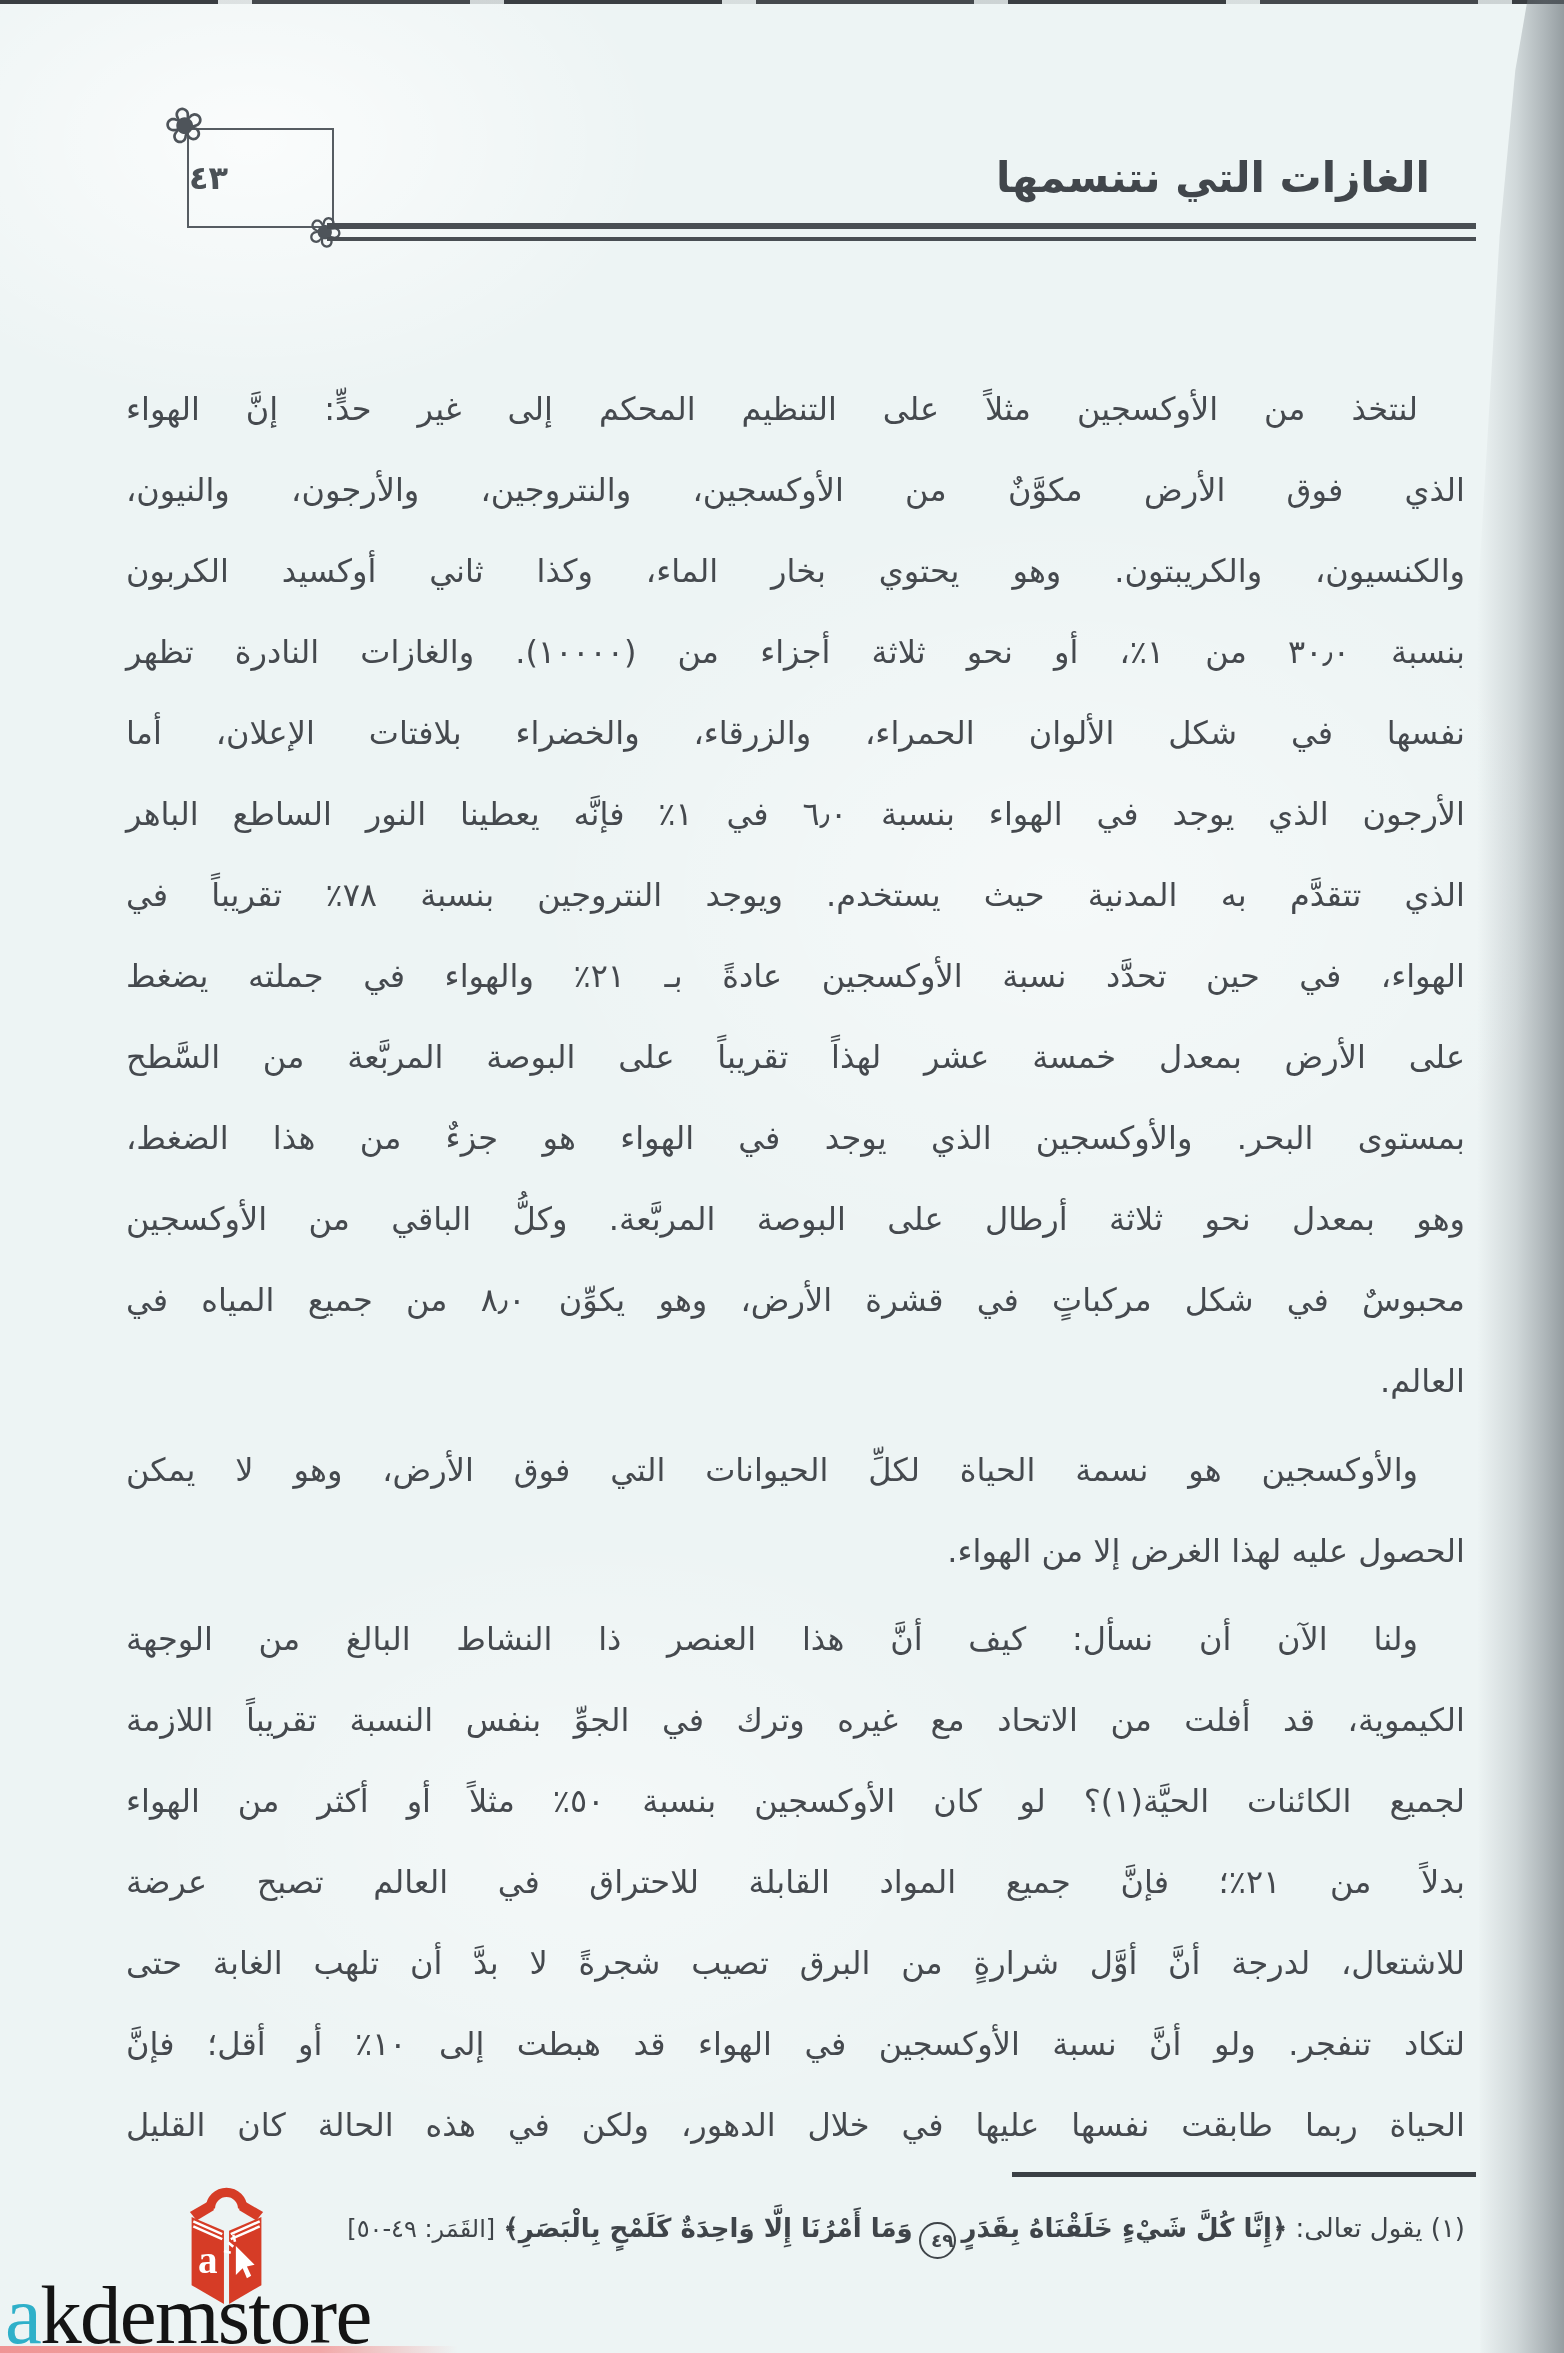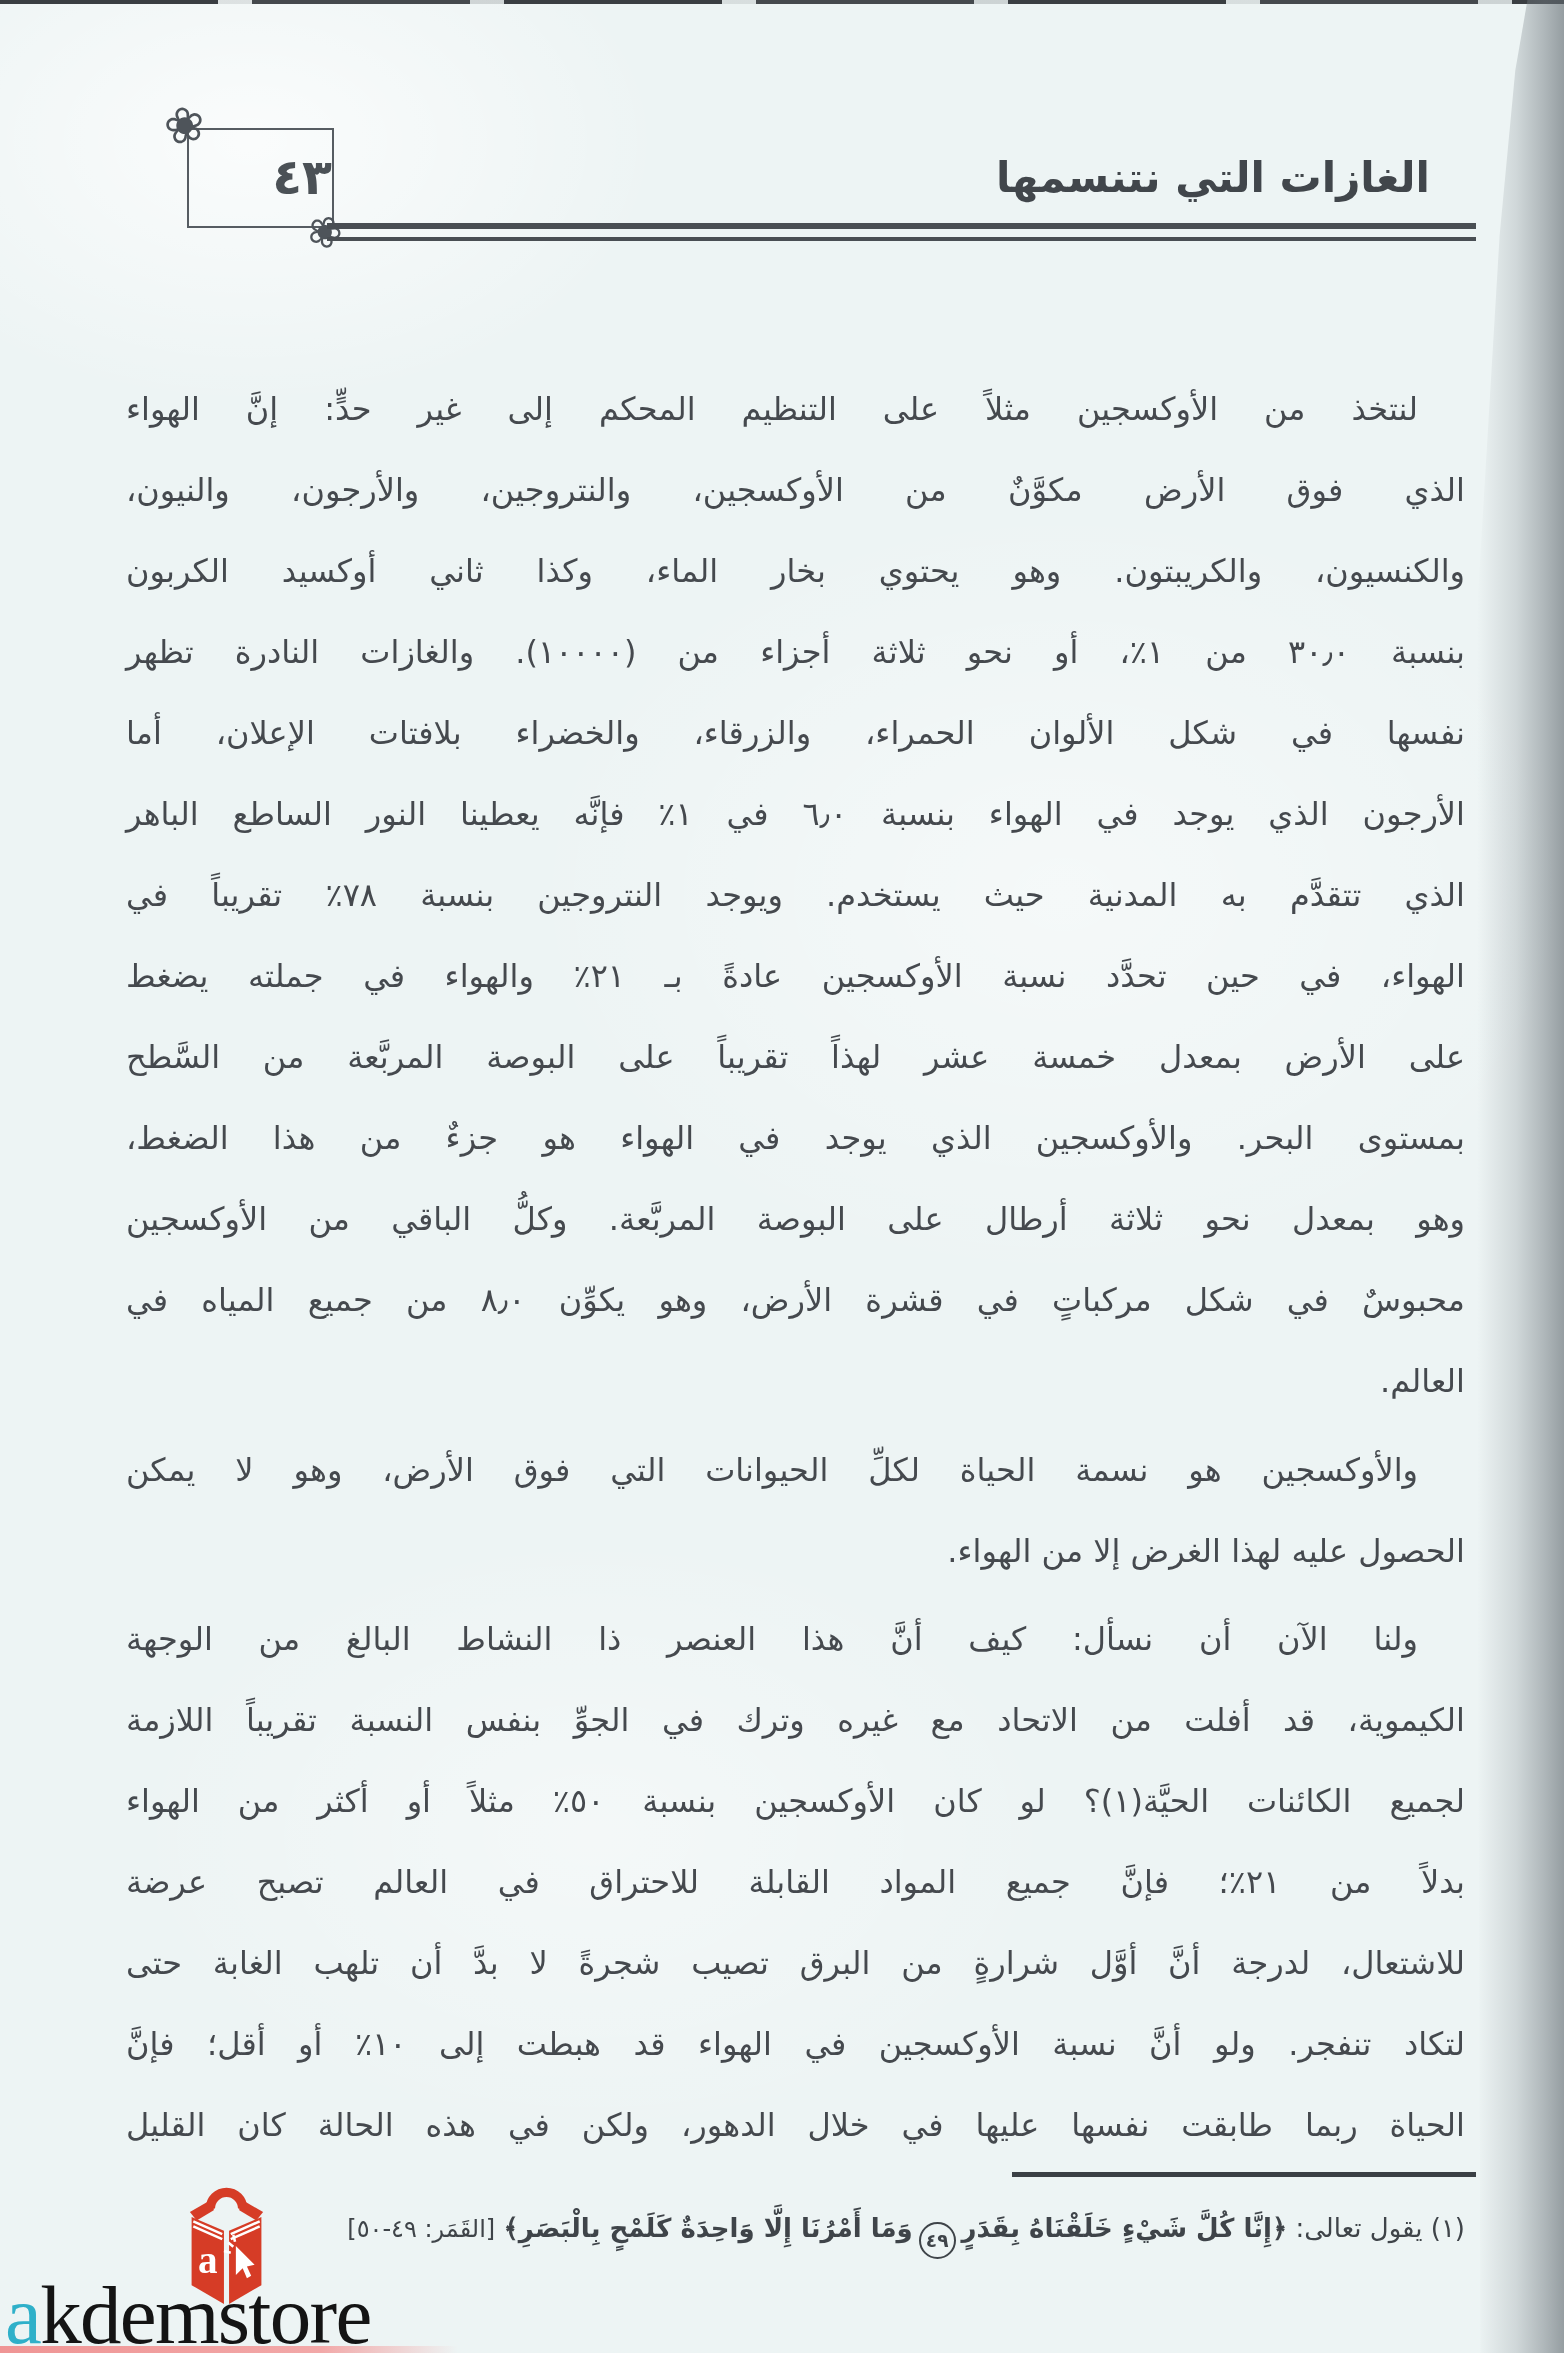--- a/index.html
+++ b/index.html
@@ -29,22 +29,22 @@
   .scan-bottom-line{
     position:absolute;left:0;top:2346px;width:458px;height:7.6px;
     background:linear-gradient(to right,#ef9595,#f2a8a8 70%,rgba(242,168,168,0));
   }
   
   .pagenum-frame{
     position:absolute;left:187px;top:128px;width:143px;height:96px;
     border:2.5px solid #565c62;
   }
   .pagenum{
-    width:100%;height:100%;text-align:right;line-height:96px;
-    font-size:49px;font-weight:bold;color:#4b5156;
+    width:100%;height:100%;text-align:left;line-height:96px;
+    font-size:32px;font-weight:bold;color:#4b5156;
   }
   .ornament{position:absolute;color:#4e545a;line-height:1;}
   .ornament.tl{top:-28.6px;left:-25px;font-size:49px;transform:rotate(-12deg);}
   .ornament.br{bottom:-27px;right:-10px;font-size:42px;transform:rotate(168deg);}
   .double-rule{
     position:absolute;left:327px;top:223px;width:1149px;height:7.6px;
     border-top:6.7px solid #494e53;border-bottom:4.2px solid #494e53;
   }
   .running-title{
     position:absolute;right:134px;top:153px;direction:rtl;
@@ -67,21 +67,21 @@
     position:absolute;right:88px;top:2172px;width:464px;height:0;
     border-top:5px solid #3b4045;
   }
   .footnote{
     position:absolute;right:99px;left:168px;top:2185px;height:87px;line-height:87px;
     direction:rtl;text-align:right;font-size:26px;color:#3f4449;white-space:nowrap;
   }
   .footnote .verse{font-weight:bold;}
   .ayah-circle{
     display:inline-block;width:37px;height:37px;border:2.5px solid #3f4449;border-radius:50%;
-    line-height:34px;text-align:center;font-size:18.5px;vertical-align:-10px;margin:0 5.9px;
+    line-height:34px;font-size:18.5px;vertical-align:-10px;margin:0 5.9px;
     font-weight:bold;box-sizing:border-box;
   }
   .footnote .ref{font-size:24px;}
   
   .watermark{position:absolute;left:0;top:2180px;width:470px;height:174px;}
   .logo{position:absolute;left:178px;top:3.4px;}
   .brand{
     position:absolute;left:5px;top:94px;
     font-family:"Liberation Serif", serif;font-size:83px;line-height:1;
     letter-spacing:-1.7px;color:#141414;white-space:nowrap;

